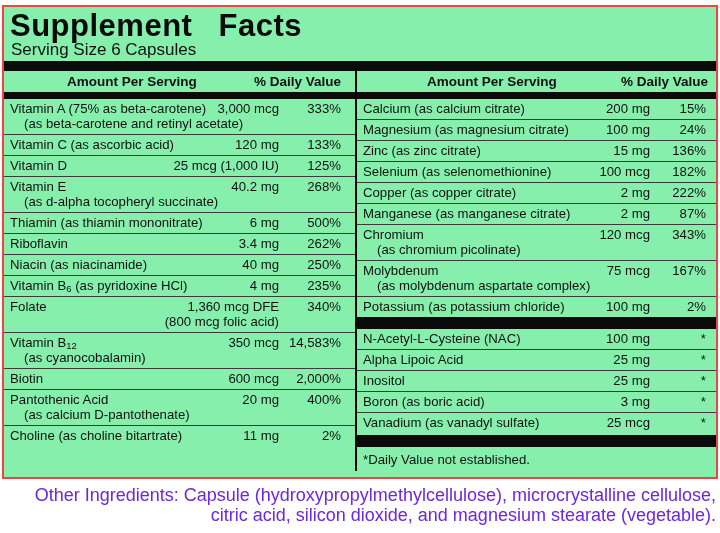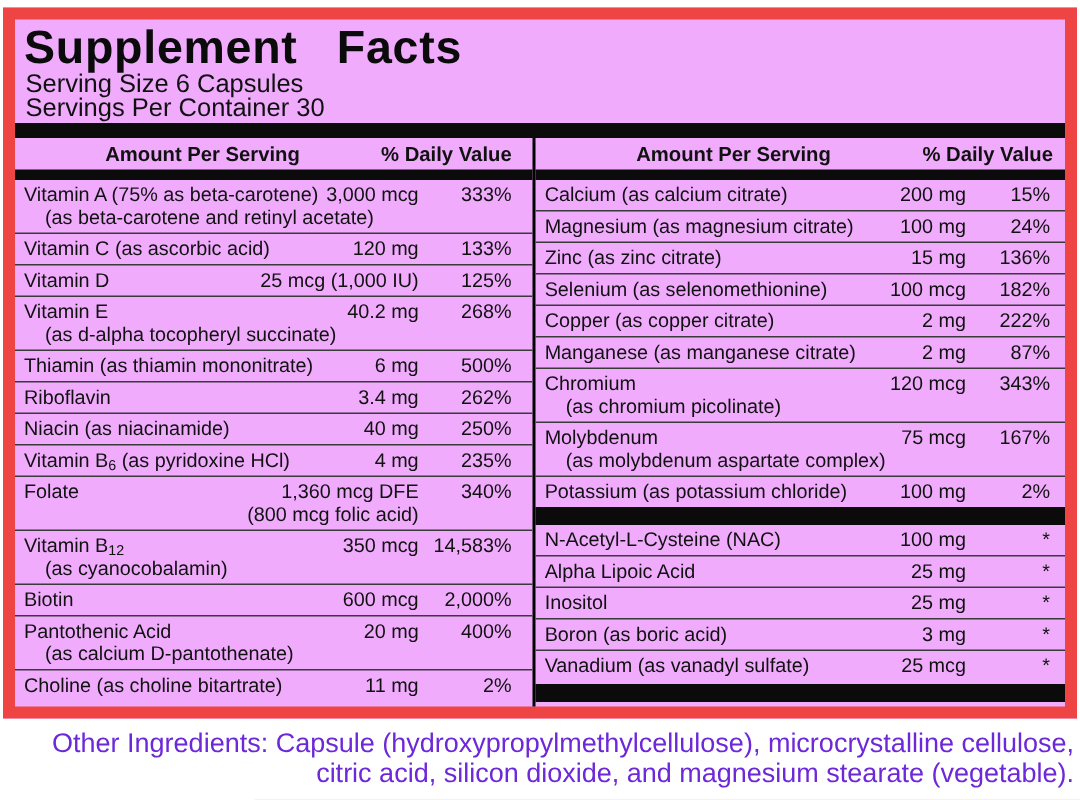--- a/index.html
+++ b/index.html
@@ -5,23 +5,23 @@
   * { box-sizing: border-box; }
   html, body { margin: 0; padding: 0; background: #ffffff; }
   body {
     width: 720px; height: 533px;
     font-family: "Liberation Sans", sans-serif;
     color: #111111;
     -webkit-font-smoothing: antialiased;
   }
   .label {
     margin: 5px 2px 0 2px;
-    border: 8px solid #ef4444;
+    border: 2px solid #ef4444;
     height: 474px;
-    background: #f0abfc;
+    background: #86efac;
     overflow: hidden;
   }
   .title {
     font-size: 31px;
     font-weight: bold;
     letter-spacing: 0.5px;
     word-spacing: 0.55em;
     line-height: 33px;
     padding: 2px 4px 0 6px;
     color: #0b0b0b;
@@ -83,21 +83,20 @@
     color: #6d28d9;
     text-align: right;
   }
 </style>
 </head>
 <body>
 
 <div class="label">
   <div class="title">Supplement Facts</div>
   <div class="serving">Serving Size 6 Capsules</div>
-  <div class="serving">Servings Per Container 30</div>
   <div class="bar-thick"></div>
 
   <div class="cols">
 
     <div class="col-left">
       <div class="col-head">
         <span class="h-name">Amount Per Serving</span>
         <span class="h-dv">% Daily Value</span>
       </div>
       <div class="bar-med"></div>

